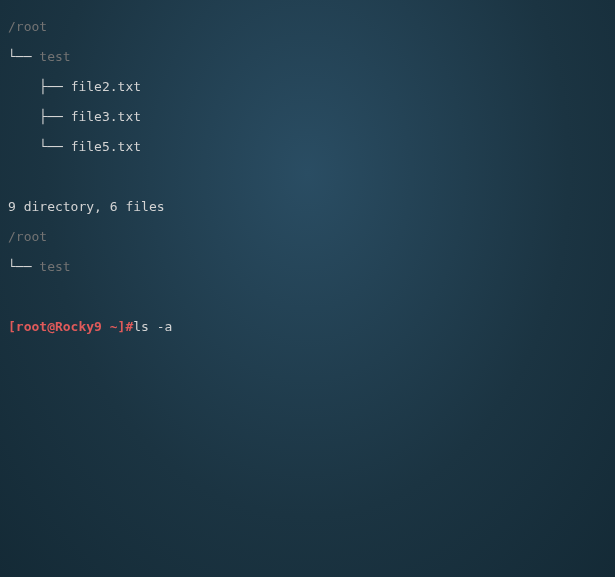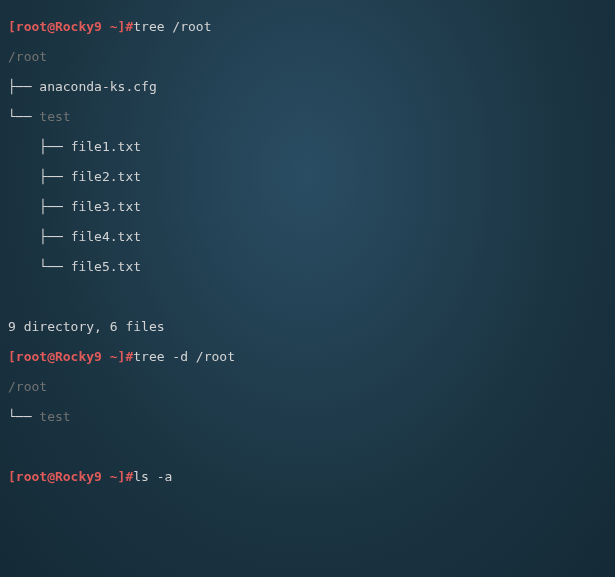--- a/index.html
+++ b/index.html
@@ -6,32 +6,27 @@
   .term{font-family:"DejaVu Sans Mono","Liberation Mono",Consolas,monospace;font-size:13px;line-height:15px;color:#d4d4d4;padding:4px 8px;white-space:pre}
   .red{color:#e05a5a;font-weight:bold}
   .blue{color:#737373;font-weight:normal}
   .white{color:#d4d4d4}
   .row{display:block}
 </style>
 </head>
 <body>
 
 <div class="term">
-<span class="row"><span class="red">[root@Rocky9 ~]#</span><span class="white">tree /root</span></span>
 <span class="row blue">/root</span>
-<span class="row"><span>├──</span> <span>anaconda-ks.cfg</span></span>
 <span class="row"><span>└──</span> <span class="blue">test</span></span>
-<span class="row">    <span>├──</span> <span>file1.txt</span></span>
 <span class="row">    <span>├──</span> <span>file2.txt</span></span>
 <span class="row">    <span>├──</span> <span>file3.txt</span></span>
-<span class="row">    <span>├──</span> <span>file4.txt</span></span>
 <span class="row">    <span>└──</span> <span>file5.txt</span></span>
 <span class="row"> </span>
 <span class="row">9 directory, 6 files</span>
-<span class="row"><span class="red">[root@Rocky9 ~]#</span><span class="white">tree -d /root</span></span>
 <span class="row blue">/root</span>
 <span class="row"><span>└──</span> <span class="blue">test</span></span>
 <span class="row"> </span>
 <span class="row"><span class="red">[root@Rocky9 ~]#</span><span class="white">ls -a</span></span>
 
 
 
 
 
 

